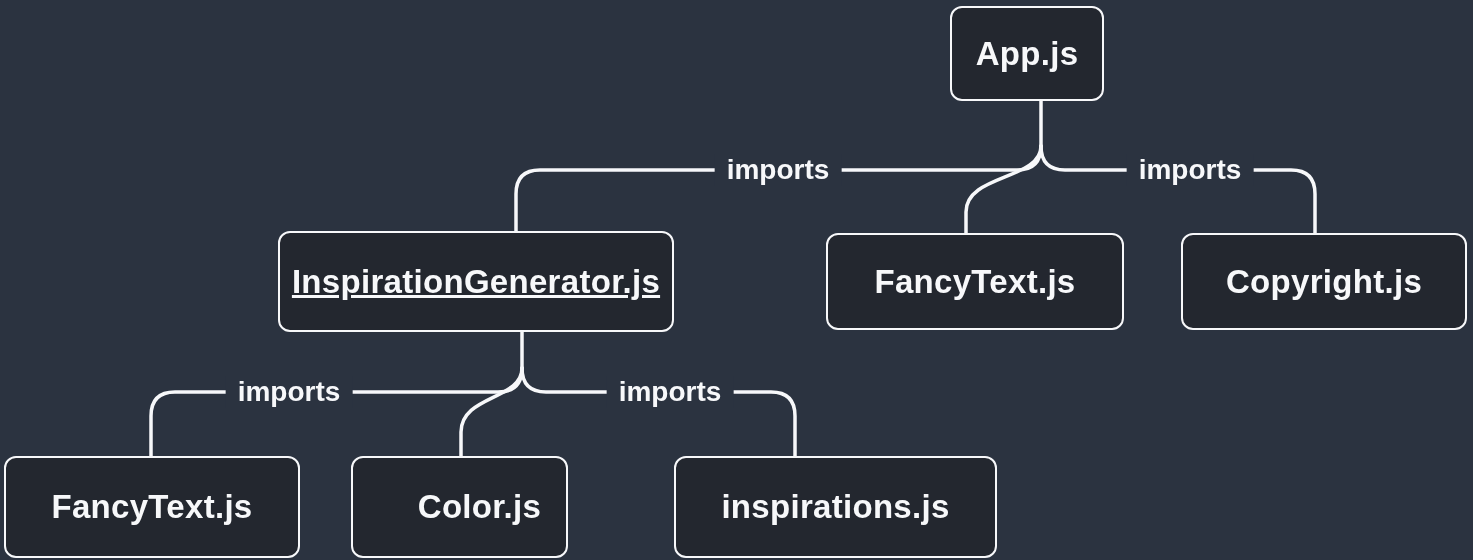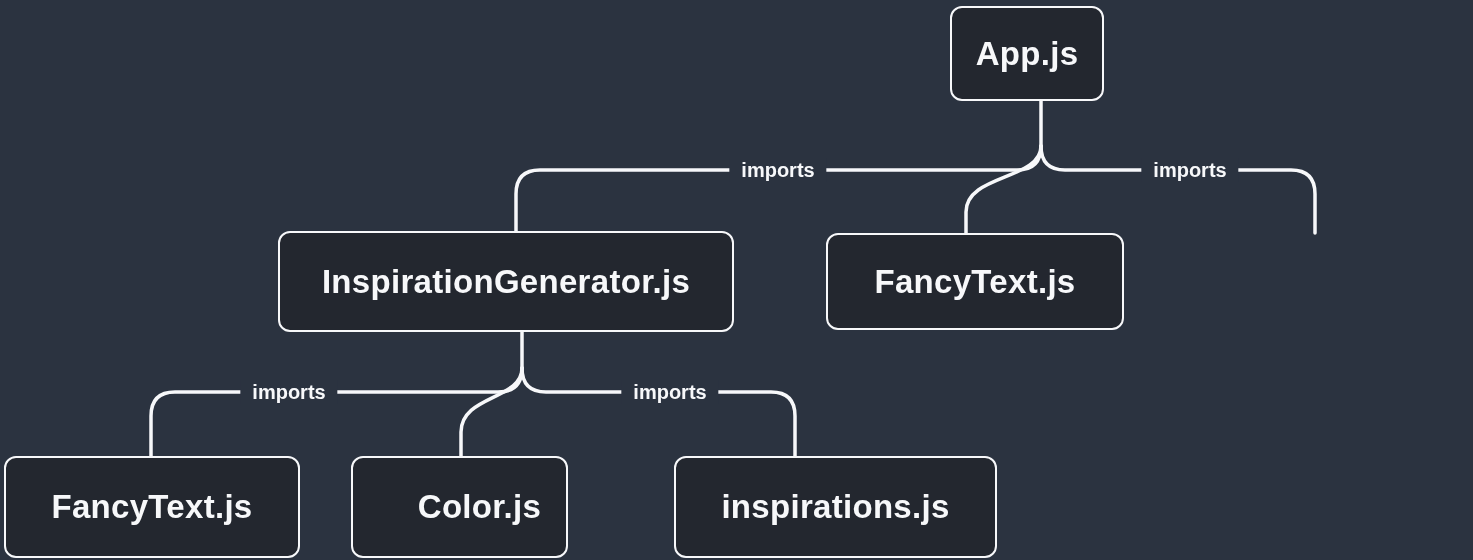--- a/index.html
+++ b/index.html
@@ -45,21 +45,21 @@
       font-size: 33px;
       font-weight: 600;
       letter-spacing: 0.3px;
       white-space: nowrap;
     }
     .edge-label {
       position: absolute;
       transform: translate(-50%, -50%);
       background: var(--background);
       color: var(--text);
-      font-size: 20px;
+      font-size: 28px;
       font-weight: 700;
       padding: 2px 12px;
       white-space: nowrap;
       line-height: 1;
     }
   </style>
 </head>
 <body>
 
 <div class="canvas">
@@ -72,24 +72,25 @@
     <path d="M 1041 146 Q 1041 170 1065 170 L 1291 170 Q 1315 170 1315 194 L 1315 233"></path>
 
     <path d="M 522 332 L 522 368"></path>
     <path d="M 522 368 Q 522 392 498 392 L 175 392 Q 151 392 151 416 L 151 456"></path>
     <path d="M 522 368 C 522 400 461 395 461 432 L 461 456"></path>
     <path d="M 522 368 Q 522 392 546 392 L 771 392 Q 795 392 795 416 L 795 456"></path>
   </svg>
 
   <div class="node" style="left:950px; top:6px; width:154px; height:95px;">App.js</div>
 
-  <div class="node" style="left:278px; top:231px; width:456px; height:101px;">InspirationGenerator.js</div>
+  <div class="node" style="left:278px; top:231px; width:396px; height:101px;text-decoration:underline;">InspirationGenerator.js</div>
 
   <div class="node" style="left:826px; top:233px; width:298px; height:97px;">FancyText.js</div>
 
+  <div class="node" style="left:1181px; top:233px; width:286px; height:97px;">Copyright.js</div>
 
   <div class="node" style="left:4px; top:456px; width:296px; height:102px;">FancyText.js</div>
 
   <div class="node" style="left:351px; top:456px; width:217px; height:102px;padding-left:40px;">Color.js</div>
 
   <div class="node" style="left:674px; top:456px; width:323px; height:102px;">inspirations.js</div>
 
   <div class="edge-label" style="left:778px; top:170px;">imports</div>
 
   <div class="edge-label" style="left:1190px; top:170px;">imports</div>

